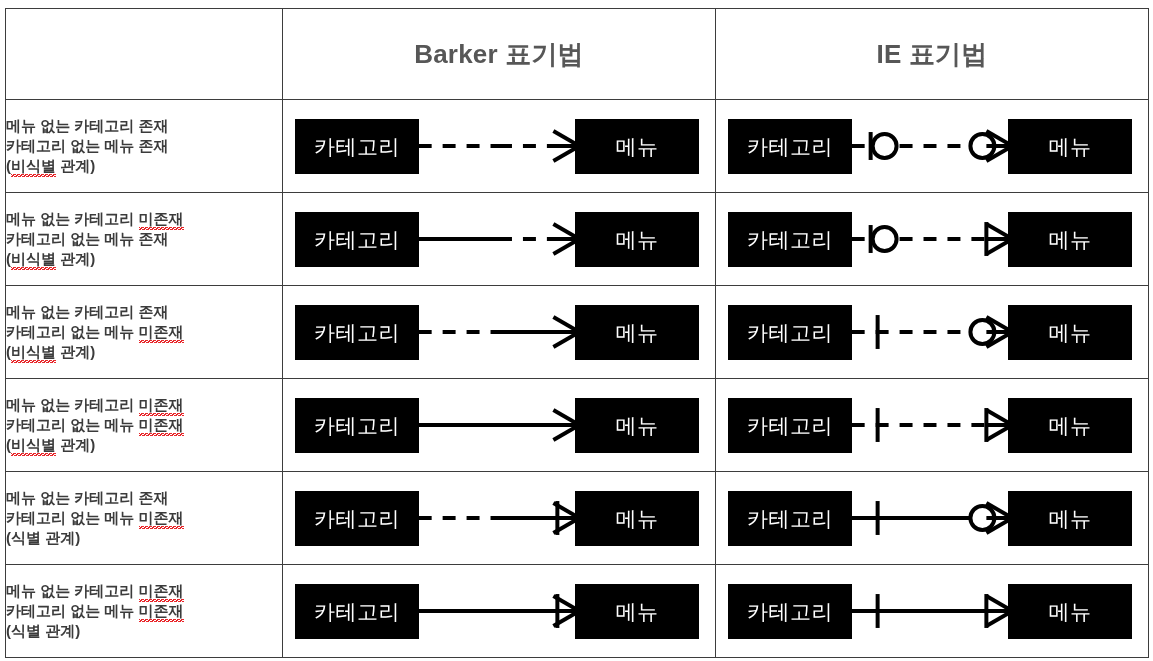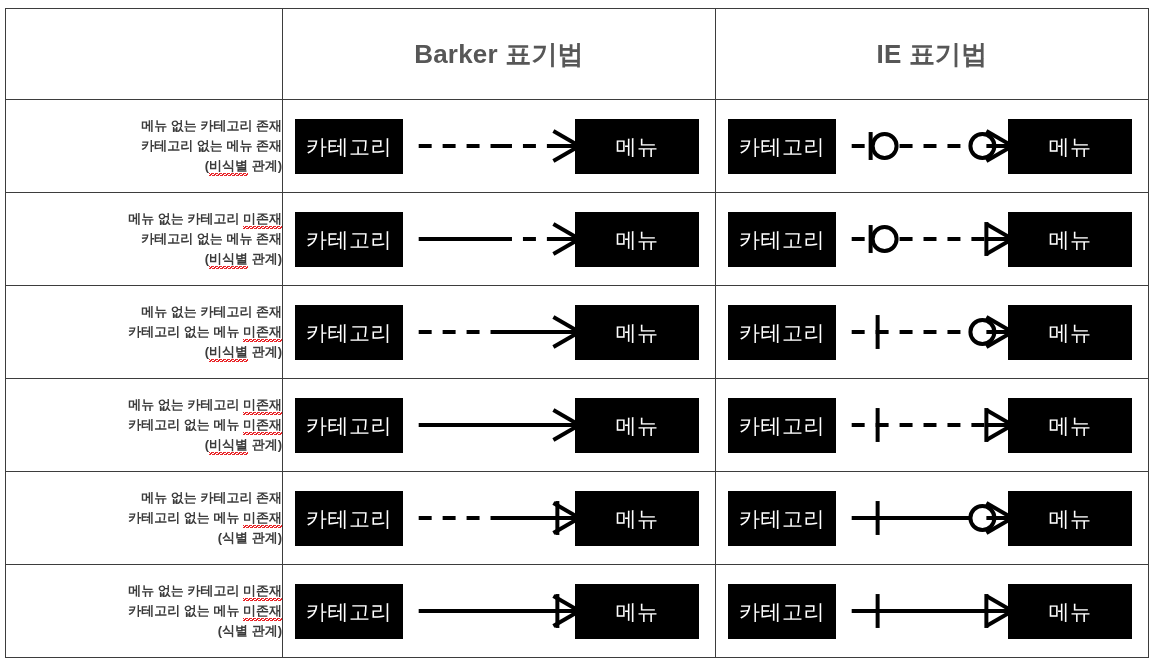--- a/index.html
+++ b/index.html
@@ -42,23 +42,23 @@
   th.notation-head {
     font-size: 26px;
     font-weight: bold;
     color: #575757;
     text-align: center;
     letter-spacing: 0.2px;
   }
   th.blank-head { background: #ffffff; }
 
   td.row-label {
-    text-align: right;
+    text-align: left;
     color: #3b3b3b;
-    font-size: 13px;
+    font-size: 15px;
     font-weight: bold;
     line-height: 20px;
     padding: 2px 6px;
   }
   td.row-label .ln { display: block; white-space: nowrap; }
   .sp {
     
     background-image:
       repeating-linear-gradient(135deg,
         #e8262a 0px, #e8262a 1px,
@@ -87,21 +87,21 @@
     font-size: 21px;
     font-weight: normal;
     display: flex;
     align-items: center;
     justify-content: center;
     letter-spacing: 0.5px;
     top: 19px;
     height: 55px;
     box-sizing: border-box;
   }
-  .entity.left  { left: 12px;  width: 108px; }
+  .entity.left  { left: 12px;  width: 124px; }
   .entity.right { right: 16px; width: 124px; }
   .diagram .conn {
     position: absolute;
     left: 0; top: 0;
     width: 100%; height: 92px;
     pointer-events: none;
   }
 </style>
 </head>
 <body>

